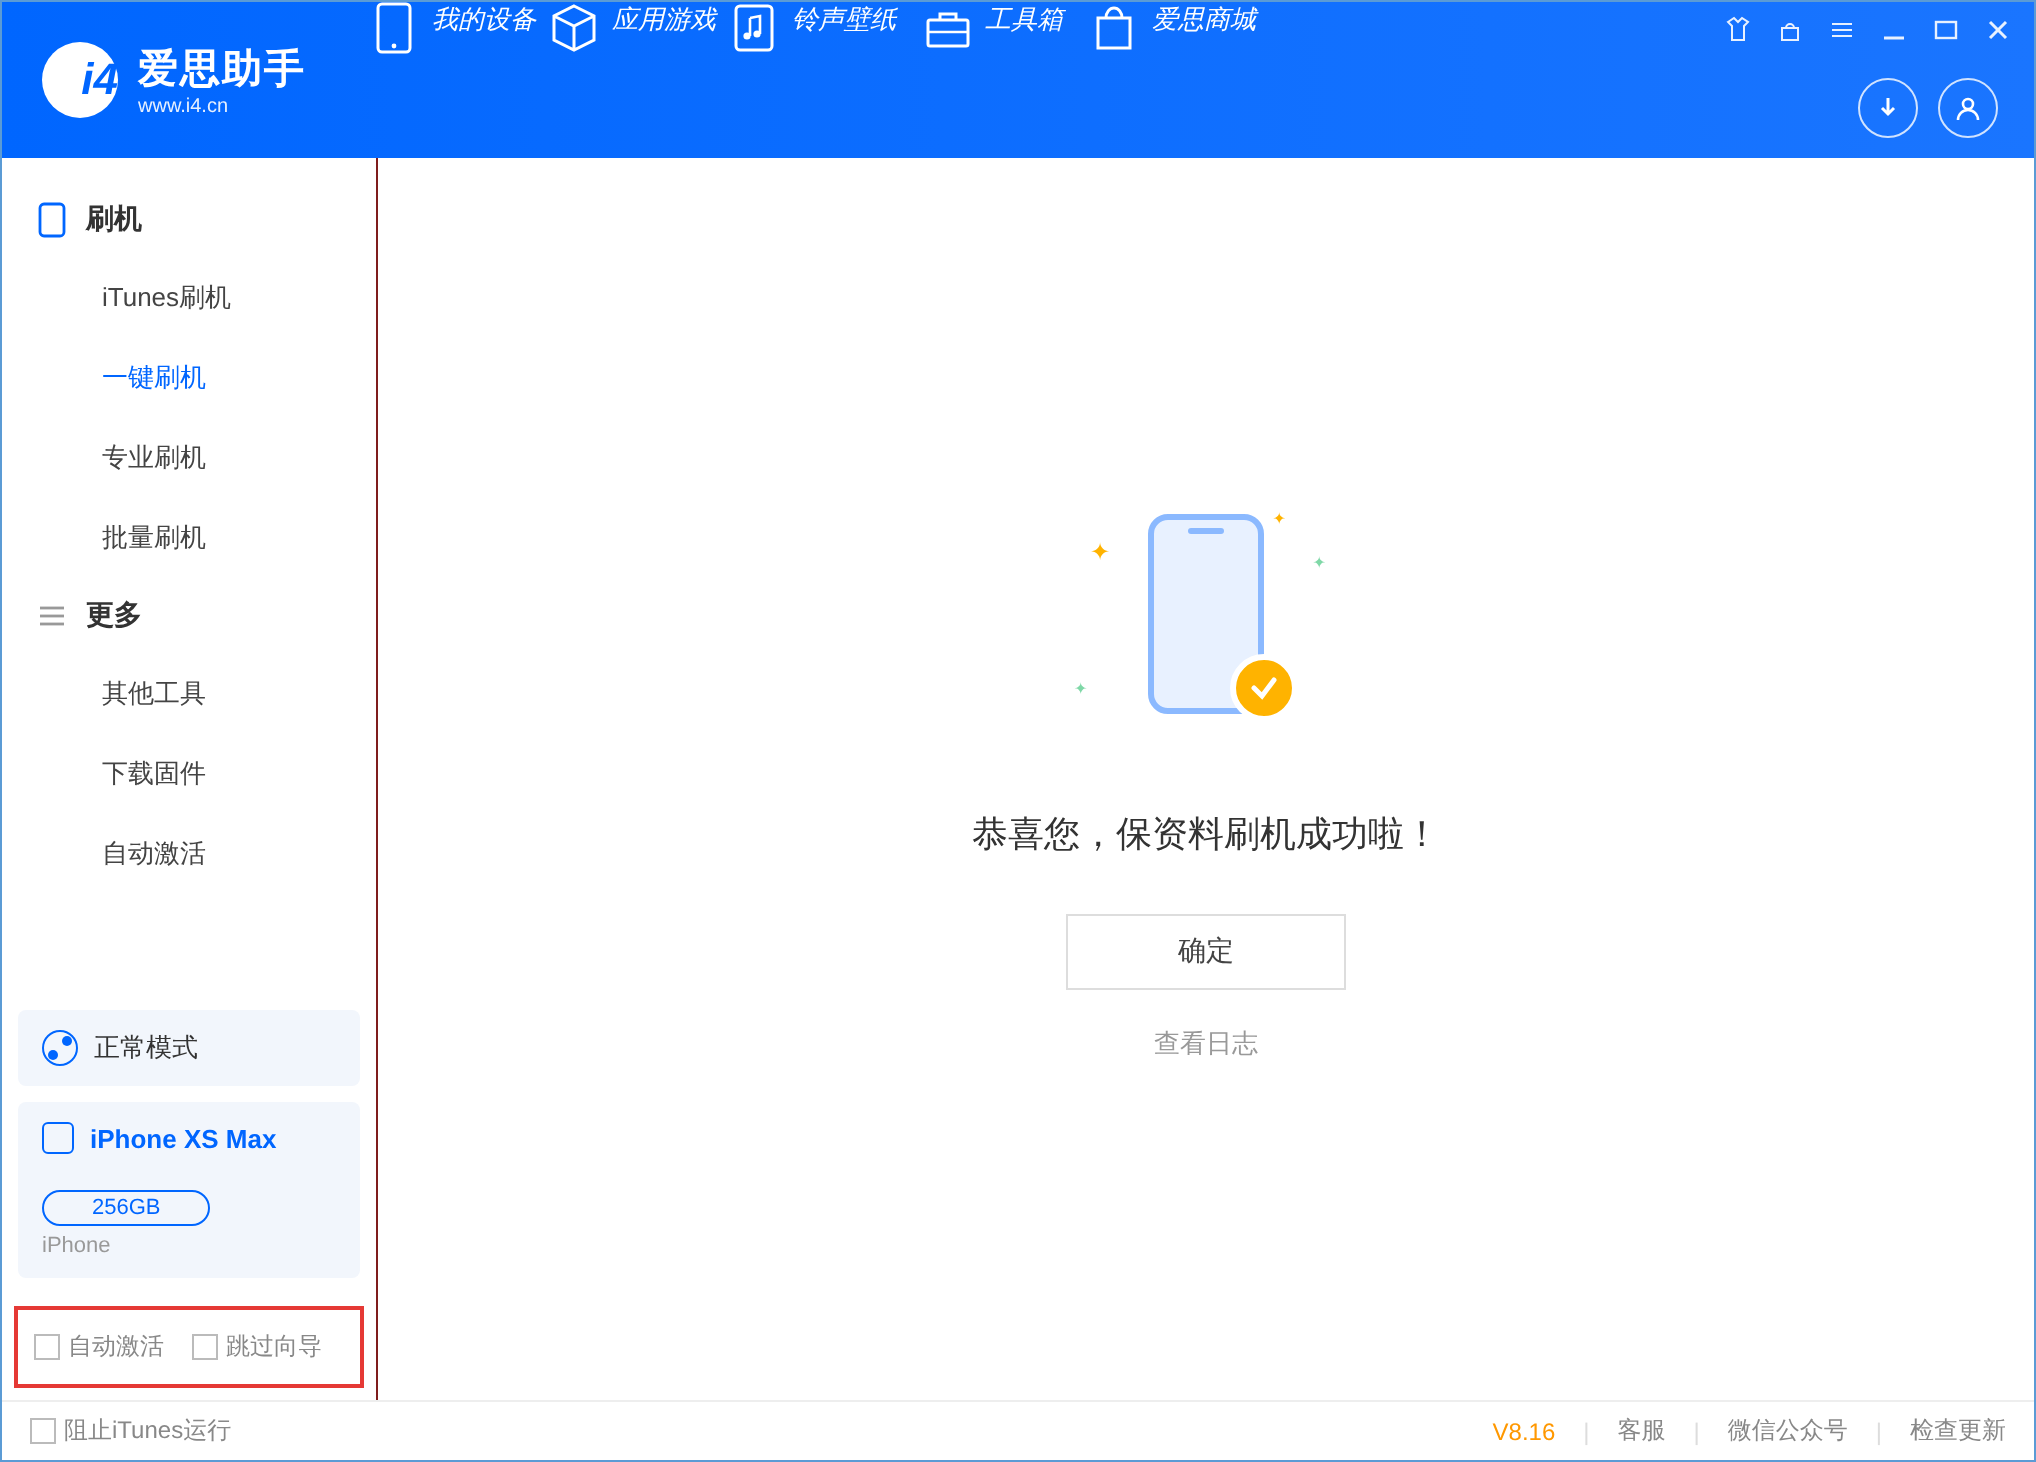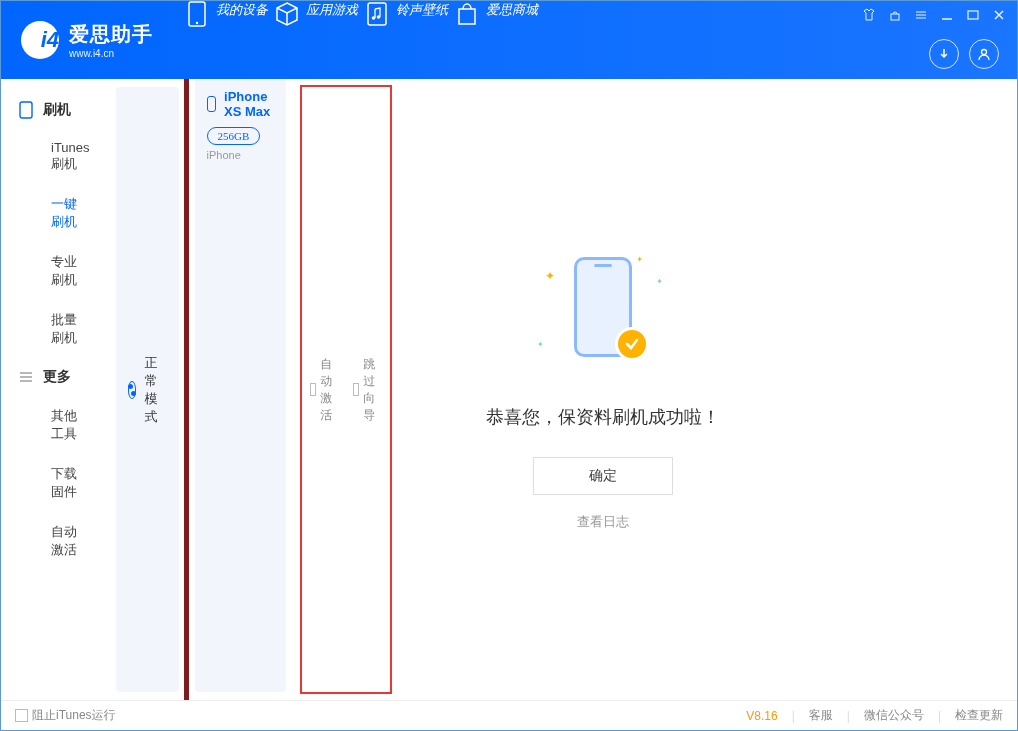--- a/index.html
+++ b/index.html
@@ -14,33 +14,33 @@
 .top-tabs { display: flex; height: 100%; }
 .top-tab { width: 90px; height: 100%; display: flex; flex-direction: row; align-items: flex-start; justify-content: center; cursor: pointer; font-size: 13px; gap: 6px; font-style: italic; }
 .top-tab.active { background: rgba(255,255,255,0.15); }
 .top-tab .ticon { width: 26px; height: 26px; display: flex; align-items: center; justify-content: center; }
 .header-right { position: absolute; right: 10px; top: 0; height: 100%; display: flex; flex-direction: column; justify-content: space-between; align-items: flex-end; padding: 6px 0; }
 .win-controls { display: flex; gap: 10px; align-items: center; font-size: 13px; opacity: 0.9; }
 .win-controls span { cursor: pointer; display: inline-flex; width: 16px; height: 16px; align-items: center; justify-content: center; }
 .header-circles { display: flex; gap: 10px; padding-right: 8px; padding-bottom: 4px; }
 .hcircle { width: 30px; height: 30px; border: 1.5px solid rgba(255,255,255,0.8); border-radius: 50%; display: flex; align-items: center; justify-content: center; cursor: pointer; }
 .body-area { display: flex; height: calc(100% - 78px - 30px); }
-.sidebar { width: 188px; border-right: 5px solid #7f1d1d; background: #fff; display: flex; flex-direction: row; }
+.sidebar { width: 188px; border-right: 1px solid #7f1d1d; background: #fff; display: flex; flex-direction: column; }
 .side-scroll { flex: 1; padding-top: 12px; }
 .side-section-header { display: flex; align-items: center; padding: 10px 18px; font-size: 14px; font-weight: bold; color: #333; gap: 10px; }
 .side-item { padding: 11px 18px 11px 50px; font-size: 13px; color: #444; cursor: pointer; }
 .side-item.active { color: #0066ff; }
 .side-mode-box { margin: 8px; background: #f2f6fc; border-radius: 4px; padding: 10px 12px; display: flex; align-items: center; gap: 8px; font-size: 13px; color: #333; }
 .mode-icon { width: 18px; height: 18px; border: 1.5px solid #0066ff; border-radius: 50%; display: flex; align-items: center; justify-content: center; position: relative; }
 .mode-icon::before { content: ""; position: absolute; width: 5px; height: 5px; background: #0066ff; border-radius: 50%; top: 2px; right: 2px; }
 .mode-icon::after { content: ""; position: absolute; width: 5px; height: 5px; background: #0066ff; border-radius: 50%; bottom: 2px; left: 2px; }
 .side-device-box { margin: 0 8px 8px 8px; background: #f2f6fc; border-radius: 4px; padding: 10px 12px; font-size: 13px; color: #333; }
 .device-row { display: flex; align-items: center; gap: 8px; font-weight: bold; color: #0066ff; }
 .device-icon { width: 16px; height: 16px; border: 1.5px solid #0066ff; border-radius: 3px; }
-.badge { display: inline-block; margin-top: 8px; padding: 2px 10px; border: 1px solid #0066ff; border-radius: 10px; font-size: 11px; color: #0066ff; font-family: Liberation Serif, serif; }
+.badge { display: inline-block; margin-top: 18px; padding: 2px 24px; border: 1px solid #0066ff; border-radius: 10px; font-size: 11px; color: #0066ff; }
 .device-type { margin-top: 4px; font-size: 11px; color: #999; }
 .side-checkbox-row { border: 2px solid #e53935; margin: 6px; padding: 10px 8px; display: flex; gap: 14px; font-size: 12px; color: #888; }
 .cbx { display: flex; align-items: center; gap: 4px; cursor: pointer; }
 .cbx-box { width: 13px; height: 13px; border: 1px solid #bbb; background: #fff; }
 .content { flex: 1; display: flex; flex-direction: column; align-items: center; justify-content: center; position: relative; }
 .phone-illustration { position: relative; width: 140px; height: 130px; margin-bottom: 26px; }
 .phone { position: absolute; left: 50%; top: 8px; transform: translateX(-50%); width: 58px; height: 100px; border: 3px solid #8bb9ff; border-radius: 10px; background: #e8f1ff; }
 .phone::before { content: ""; position: absolute; top: 4px; left: 50%; transform: translateX(-50%); width: 18px; height: 3px; background: #8bb9ff; border-radius: 2px; }
 .check-badge { position: absolute; right: 24px; bottom: 18px; width: 34px; height: 34px; background: #ffb300; border-radius: 50%; display: flex; align-items: center; justify-content: center; border: 3px solid #fff; }
 .sparkle { position: absolute; color: #ffb300; font-size: 12px; }
@@ -93,20 +93,30 @@
             <rect x="3" y="2" width="18" height="22" rx="2" fill="none" stroke="#fff" stroke-width="1.5"></rect>
             <path d="M10 8 L15 7 L15 16 M10 8 L10 17" stroke="#fff" stroke-width="1.3" fill="none"></path>
             <circle cx="8.5" cy="17" r="1.8" fill="#fff"></circle>
             <circle cx="13.5" cy="16" r="1.8" fill="#fff"></circle>
           </svg>
         </span>
       <span>铃声壁纸</span>
     </div>
     <div class="top-tab">
       <span class="ticon">
+          <svg width="26" height="24" viewBox="0 0 26 24">
+            <rect x="3" y="8" width="20" height="13" rx="1" fill="none" stroke="#fff" stroke-width="1.5"></rect>
+            <path d="M9 8 L9 5 L17 5 L17 8" fill="none" stroke="#fff" stroke-width="1.5"></path>
+            <line x1="3" y1="14" x2="23" y2="14" stroke="#fff" stroke-width="1.2"></line>
+          </svg>
+        </span>
+      <span>工具箱</span>
+    </div>
+    <div class="top-tab">
+      <span class="ticon">
           <svg width="24" height="26" viewBox="0 0 24 26">
             <path d="M4 8 L20 8 L20 23 L4 23 Z" fill="none" stroke="#fff" stroke-width="1.5"></path>
             <path d="M8 8 a4 5 0 0 1 8 0" fill="none" stroke="#fff" stroke-width="1.5"></path>
           </svg>
         </span>
       <span>爱思商城</span>
     </div>
   </div>
   <div class="header-right">
     <div class="win-controls">

